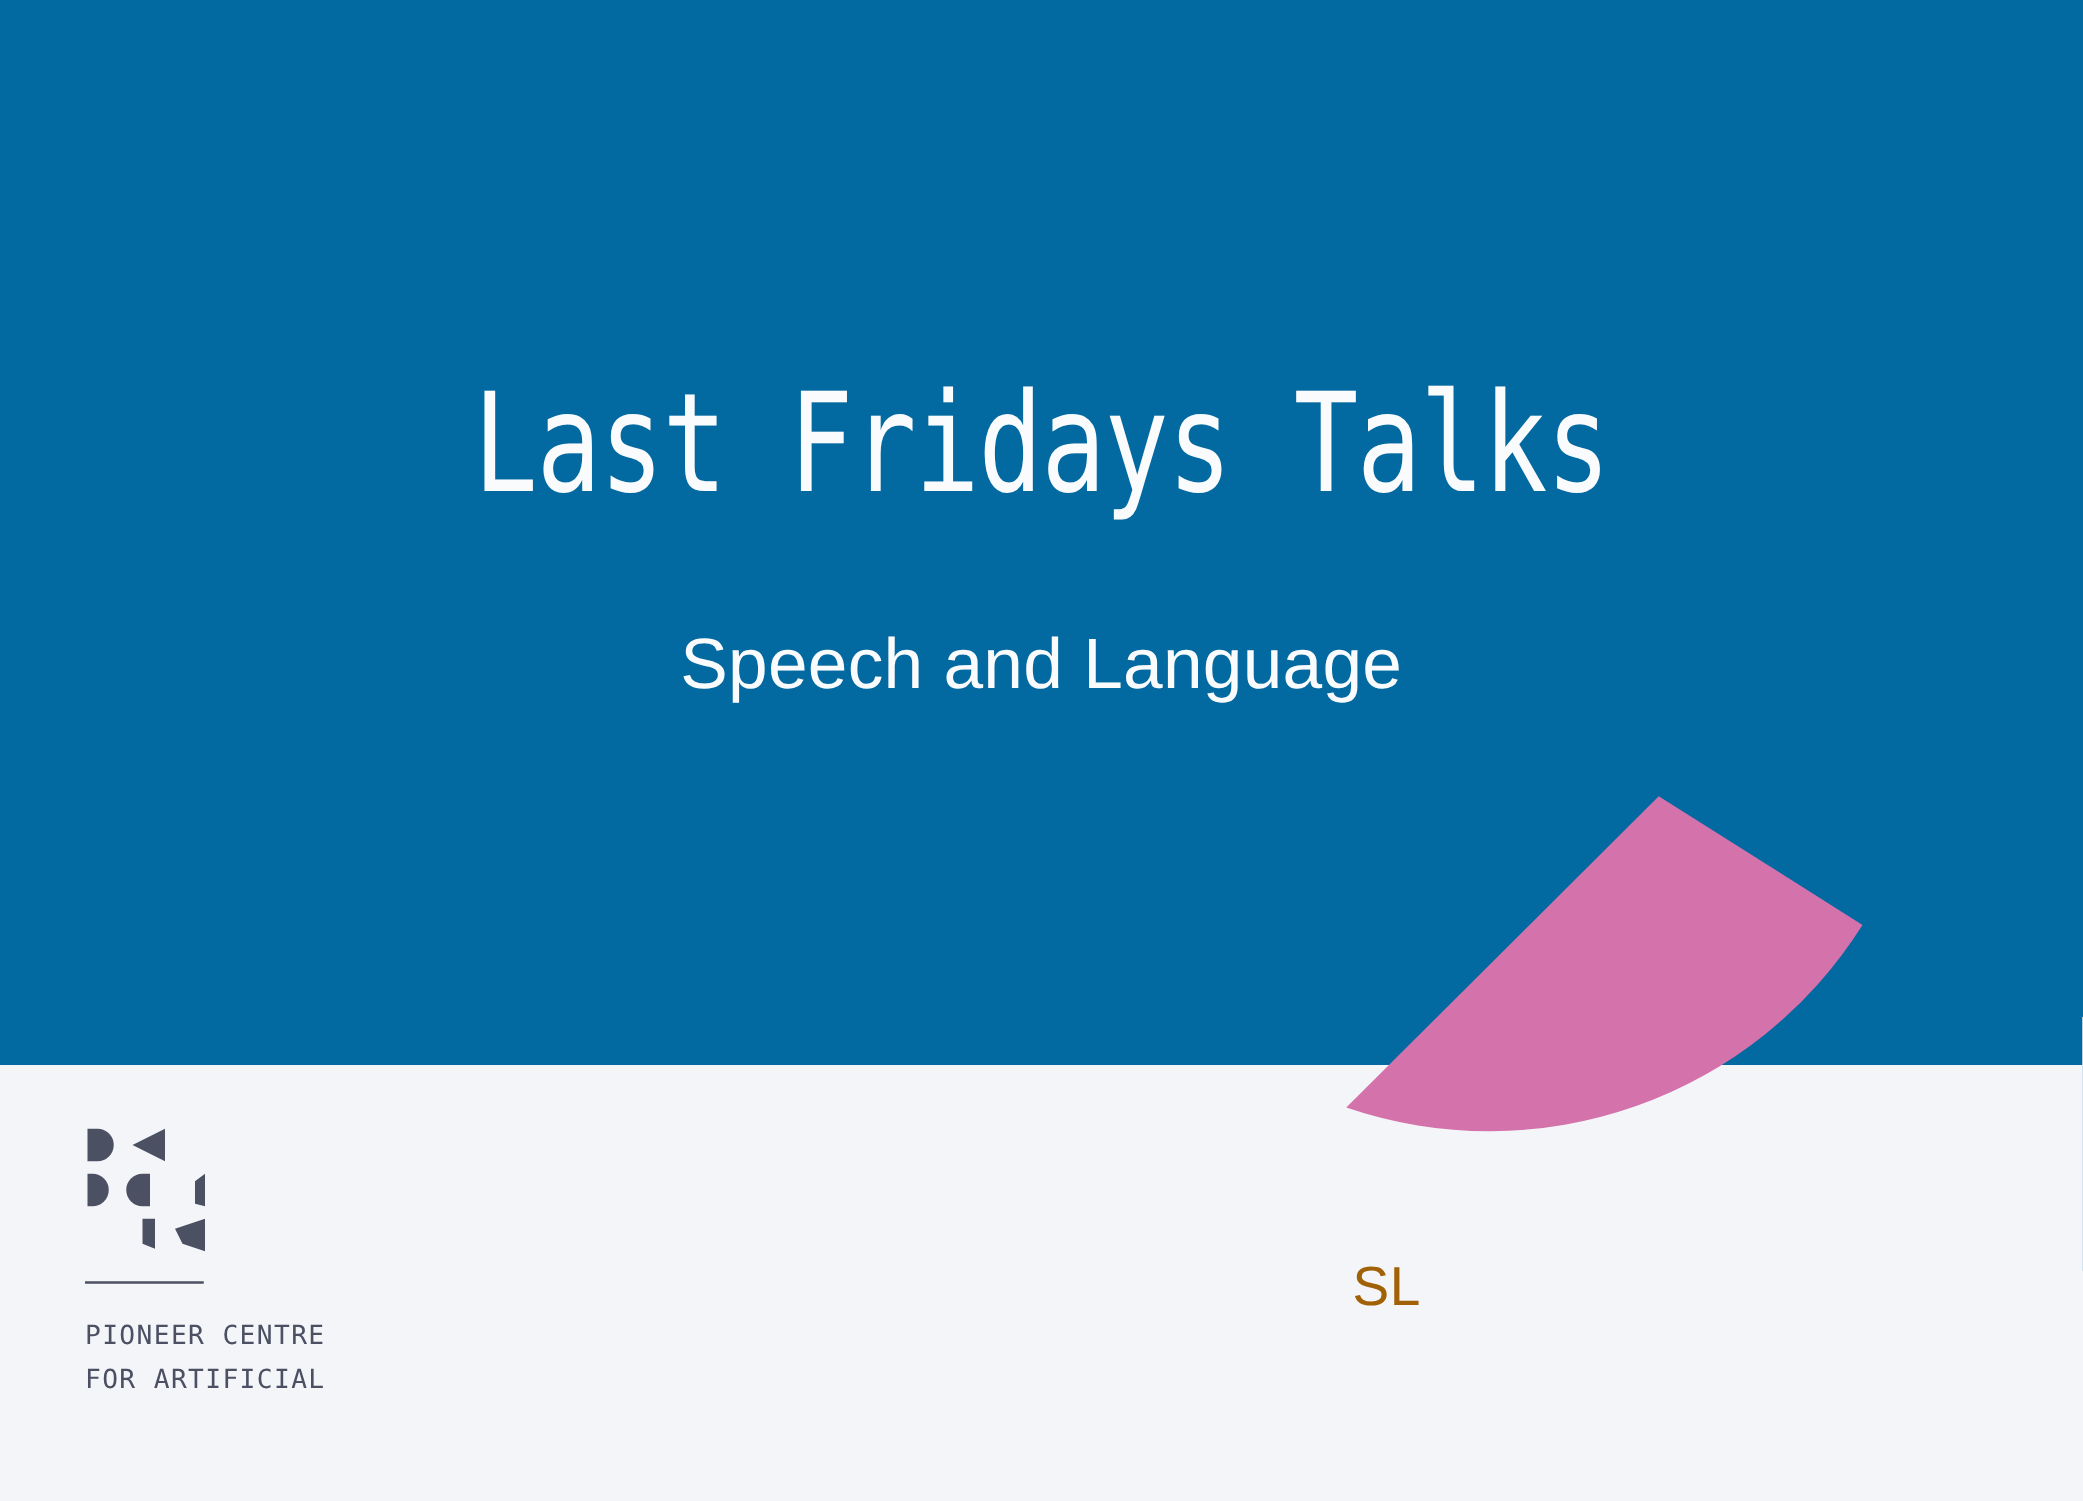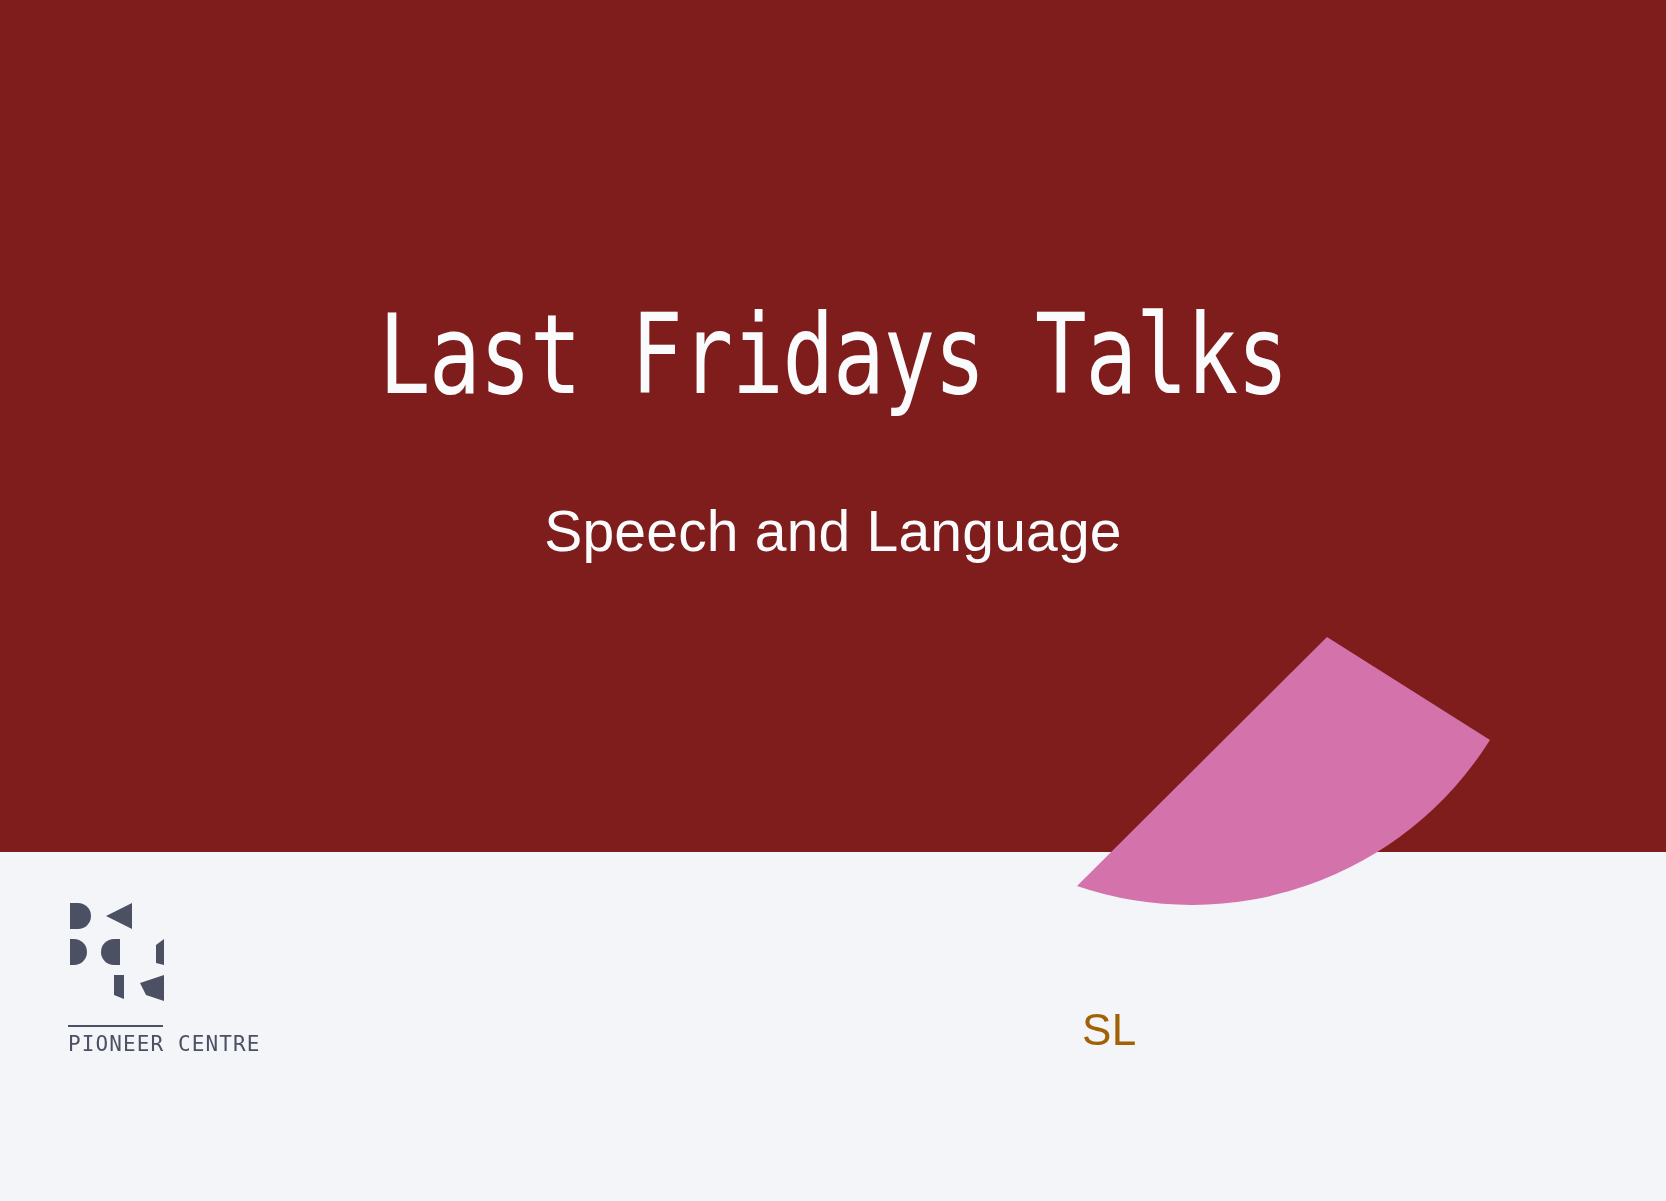--- a/index.html
+++ b/index.html
@@ -19,21 +19,21 @@
     background: #f4f5f9;
   }
 
   
   .hero-panel {
     position: absolute;
     left: 0;
     top: 0;
     width: 1666px;
     height: 852px;
-    background: #7f1d1d;
+    background: #0369a1;
   }
 
   .hero-title {
     position: absolute;
     left: 0;
     top: 296px;
     width: 1666px;
     text-align: center;
     color: #fafbfd;
     font-family: "DejaVu Sans Mono", monospace;
@@ -102,20 +102,21 @@
     width: 230px;
   }
   .logo-mark { display: block; }
   .logo-rule {
     width: 95px;
     height: 0;
     border-top: 2px solid #4b5063;
     margin: 20px 0 0 0;
   }
   .logo-wordmark {
+    margin-top: 24px;
     color: #4b5063;
     font-family: "DejaVu Sans Mono", monospace;
     font-size: 21px;
     line-height: 35px;
     font-weight: 400;
     letter-spacing: 1.1px;
   }
   .logo-wordmark div { white-space: nowrap; }
 </style>
 </head>
@@ -153,16 +154,17 @@
         <path d="M 96 44 L 88 50 L 88 68 L 96 70 Z"></path>
 
         <path d="M 46 80 L 56 80 L 56 104 L 46 100 Z"></path>
 
         <path d="M 96 80 L 96 106 L 78 100 L 72 88 Z"></path>
       </g>
     </svg>
     <div class="logo-rule"></div>
     <div class="logo-wordmark">
       <div>PIONEER CENTRE</div>
+      <div>FOR ARTIFICIAL</div>
     </div>
   </div>
 
 </div>
 
 </body></html>

